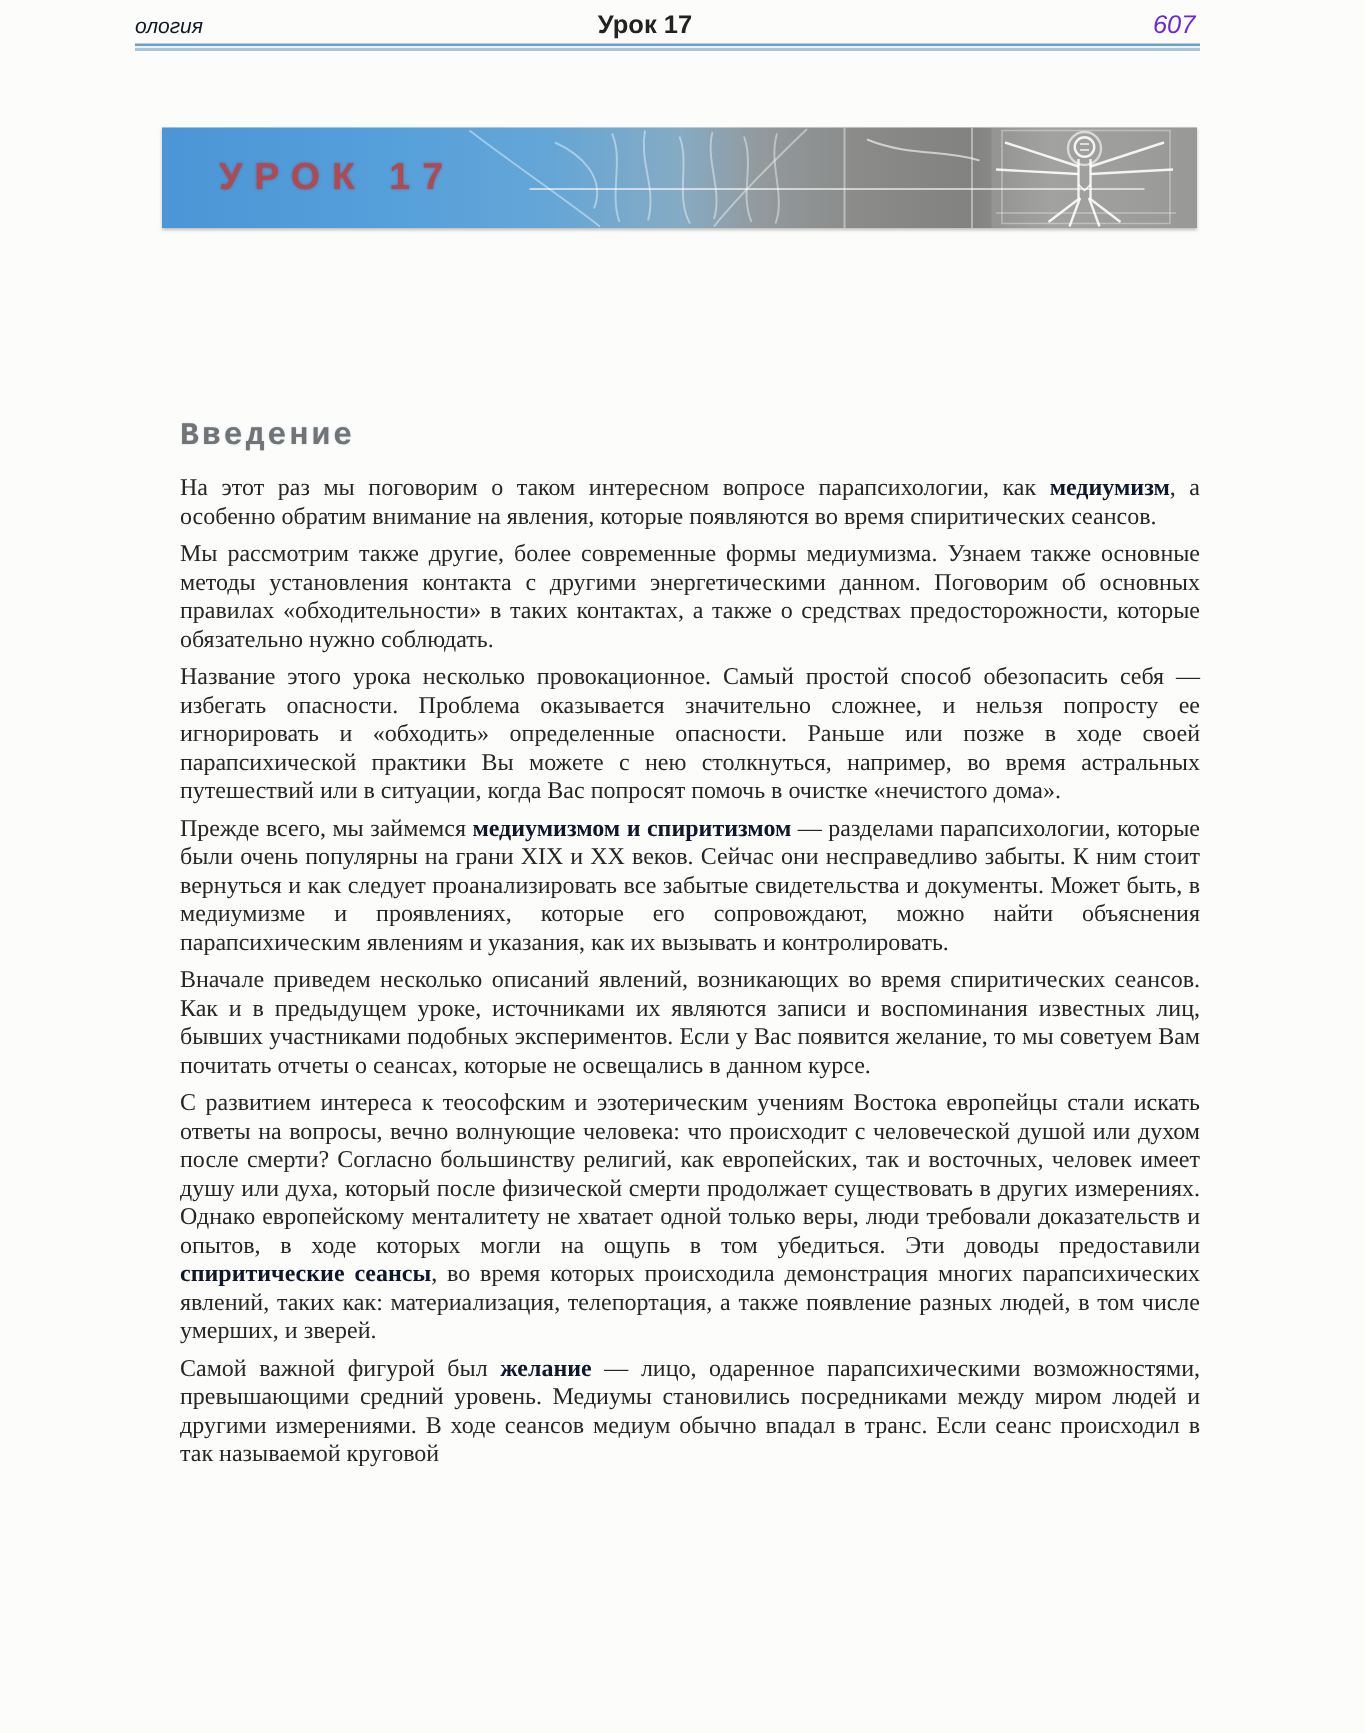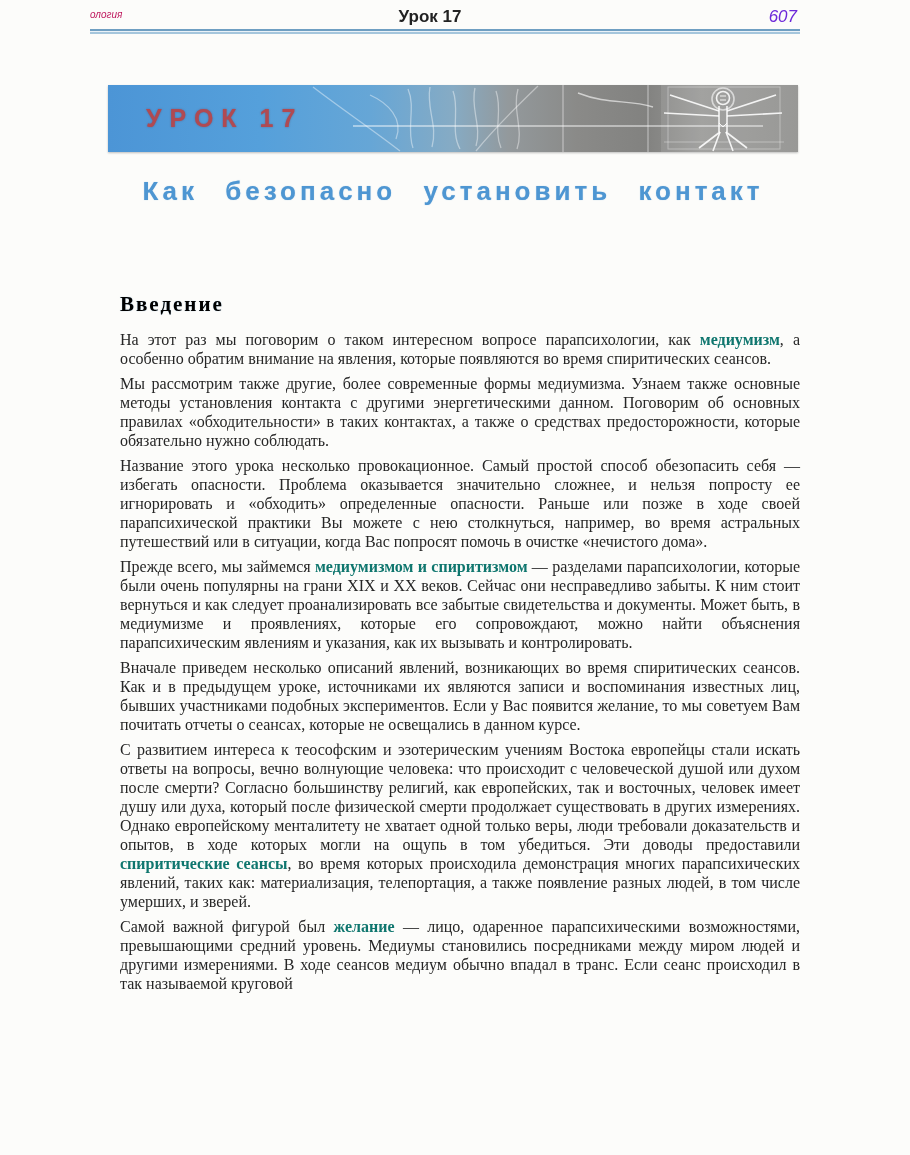--- a/index.html
+++ b/index.html
@@ -9,21 +9,21 @@
     font-family:"Liberation Serif", serif;
     position:relative;
     overflow:hidden;
     color:#262626;
   }
 
   
   .hdr-left {
     position:absolute; top:9px; left:90px;
     font-family:"Liberation Sans", sans-serif;
-    font-style:italic; font-size:10px; color:#be185d;
+    font-style:italic; font-size:14px; color:#0f172a;
   }
   .hdr-center {
     position:absolute; top:7px; left:0; width:860px; text-align:center;
     font-family:"Liberation Sans", sans-serif;
     font-weight:bold; font-size:17px; color:#222;
   }
   .hdr-right {
     position:absolute; top:7px; right:113px;
     font-family:"Liberation Sans", sans-serif;
     font-style:italic; font-size:17px; color:#6d28d9;
@@ -54,31 +54,31 @@
     position:absolute; top:171px; left:98px; width:710px; text-align:center;
     font-family:"Liberation Sans", sans-serif; font-weight:bold;
     color:#4e96d2; font-size:26px; line-height:41px;
     letter-spacing:4px; word-spacing:16px;
     text-shadow:0 0 1px rgba(78,150,210,.5);
   }
 
   
   .content { position:absolute; top:280px; left:120px; width:680px; }
   .section-heading {
-    font-family:Liberation Serif, serif; font-weight:bold;
-    color:#000000; font-size:21px; letter-spacing:2px; word-spacing:9px;
-    margin:12px 0 13px 0;
+    font-family:Liberation Mono, monospace; font-weight:bold;
+    color:#737373; font-size:21px; letter-spacing:2px; word-spacing:9px;
+    margin:0 0 13px 0;
     text-shadow:0 0 1px rgba(78,150,210,.5);
   }
   .content .sec + .sec .section-heading { margin-top:11px; }
   .content p {
     font-size:16px; line-height:19px; text-align:justify;
     margin:0 0 6px 0; color:#262626;
   }
-  .content p b { color:#0f766e; }
+  .content p b { color:#0f172a; }
 </style>
 </head>
 <body>
 
 <div class="hdr-left">ология</div>
 <div class="hdr-center">Урок 17</div>
 <div class="hdr-right">607</div>
 <div class="hdr-rule"></div>
 
 <div class="banner">
@@ -117,21 +117,20 @@
     </g>
     <g stroke="#ffffff" fill="none" stroke-width="1" stroke-opacity="0.35">
       <rect x="560" y="2" width="112" height="62"></rect>
       <path d="M556,57 L676,57"></path>
     </g>
   </svg>
   <div class="banner-label">УРОК 17</div>
 </div>
 
 <div class="lesson-title">
-  <div>Как безопасно установить контакт</div>
 </div>
 
 <div class="content">
     <div class="sec">
       <div class="section-heading">Введение</div>
       <p><span>На этот раз мы поговорим о таком интересном вопросе парапсихологии, как </span><b>медиумизм</b><span>, а особенно обратим внимание на явления, которые появляются во время спиритических сеансов.</span></p>
       <p><span>Мы рассмотрим также другие, более современные формы медиумизма. Узнаем также основные методы установления контакта с другими энергетическими данном. Поговорим об основных правилах «обходительности» в таких контактах, а также о средствах предосторожности, которые обязательно нужно соблюдать.</span></p>
       <p><span>Название этого урока несколько провокационное. Самый простой способ обезопасить себя — избегать опасности. Проблема оказывается значительно сложнее, и нельзя попросту ее игнорировать и «обходить» определенные опасности. Раньше или позже в ходе своей парапсихической практики Вы можете с нею столкнуться, например, во время астральных путешествий или в ситуации, когда Вас попросят помочь в очистке «нечистого дома».</span></p>
     </div>
     <div class="sec">

